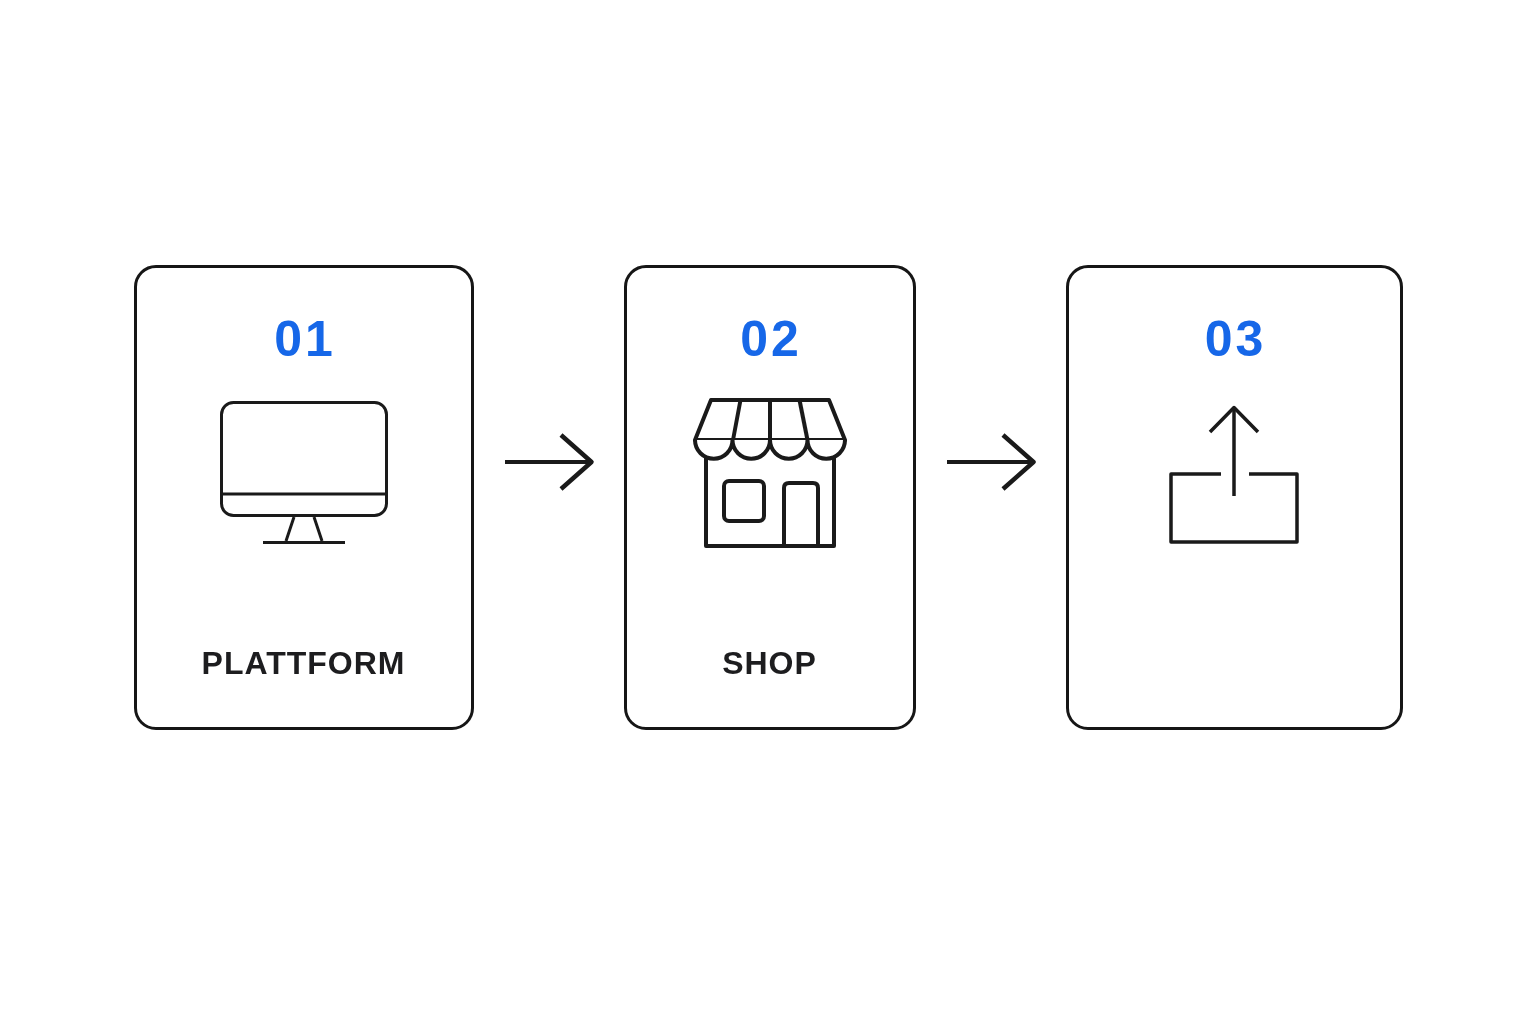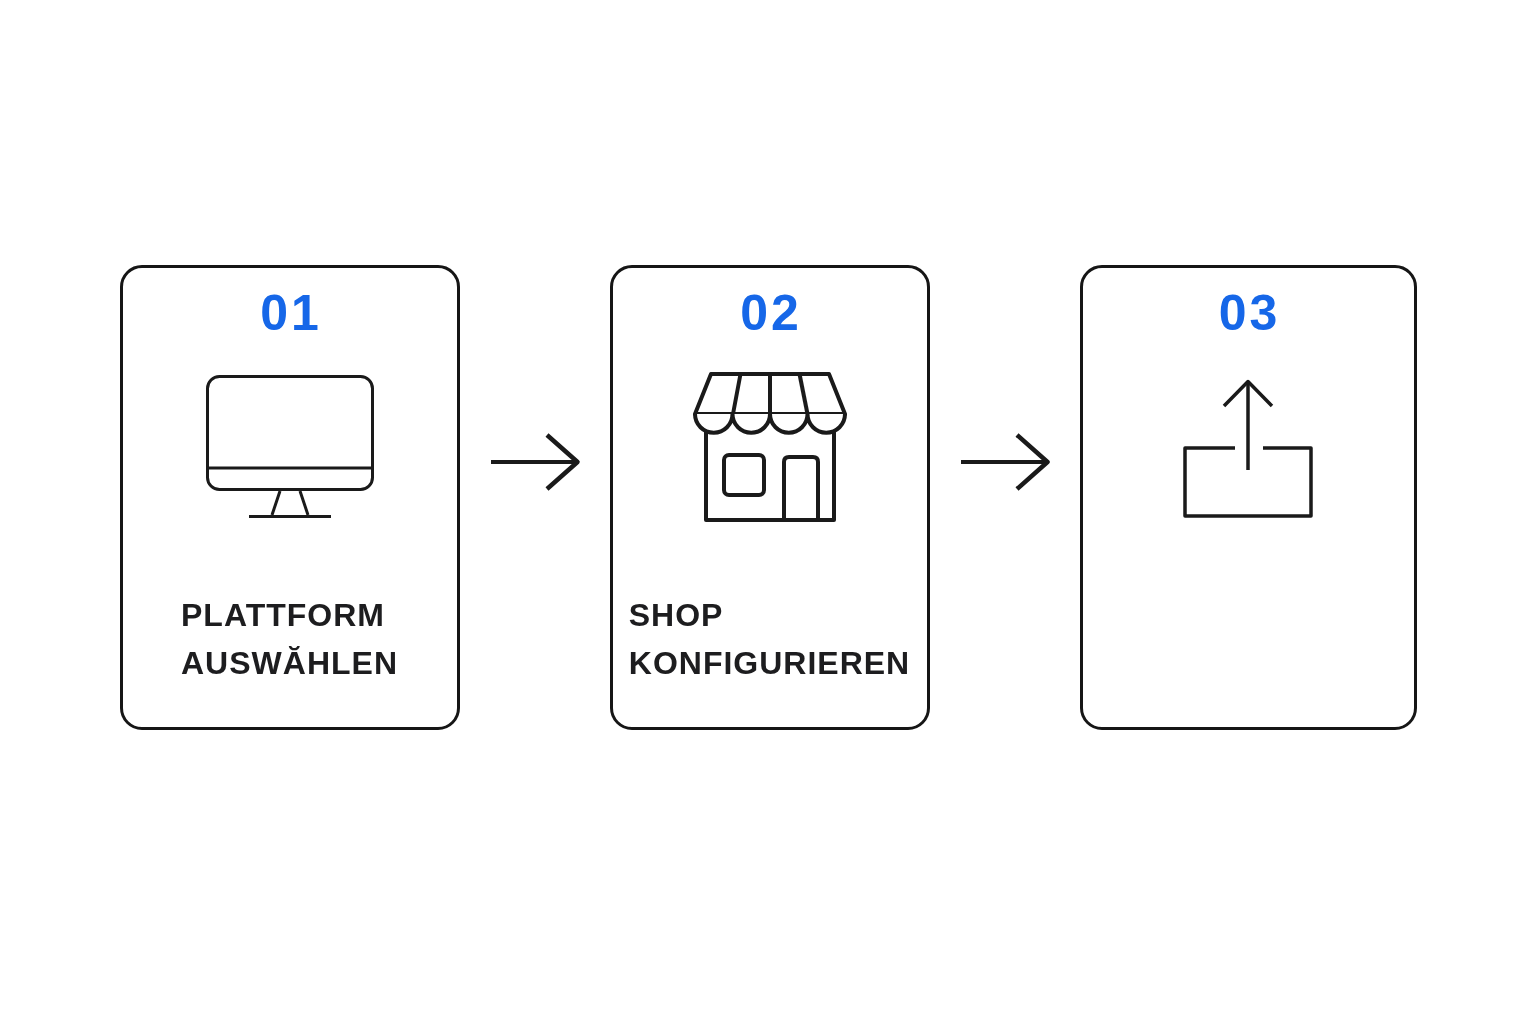--- a/index.html
+++ b/index.html
@@ -26,24 +26,24 @@
   }
   .card {
     box-sizing: border-box;
     height: 465px;
     background: #ffffff;
     border: 3px solid #161616;
     border-radius: 22px;
     display: flex;
     flex-direction: column;
     align-items: center;
-    padding: 20px 8px 40px 8px;
+    padding: 46px 8px 40px 8px;
   }
   .card.w1 { width: 340px; }
-  .card.w2 { width: 320px; }
+  .card.w2 { width: 292px; }
   .card.w3 { width: 337px; }
   .step-number {
     font-size: 50px;
     line-height: 1;
     font-weight: 700;
     letter-spacing: 3px;
     text-indent: 3px;
     color: #1667e8;
   }
   .icon-wrap {
@@ -89,21 +89,20 @@
         <svg width="168" height="146" viewBox="0 0 168 146">
           <rect class="stroke" x="1.5" y="1.5" width="165" height="113" rx="12" stroke-width="3"></rect>
           <line class="stroke" x1="2" y1="93" x2="166" y2="93" stroke-width="3"></line>
           <path class="stroke" d="M74 116 L66 140" stroke-width="3"></path>
           <path class="stroke" d="M94 116 L102 140" stroke-width="3"></path>
           <line class="stroke" x1="43" y1="141.5" x2="125" y2="141.5" stroke-width="3"></line>
         </svg>
       </div>
       <div class="step-label">
         <span>PLATTFORM</span>
-        <span>AUSWĂHLEN</span>
       </div>
     </div>
 
     <div class="arrow-cell">
       <svg width="92" height="62" viewBox="0 0 92 62">
         <line class="stroke" x1="2" y1="31" x2="87" y2="31" stroke-width="4"></line>
         <path class="stroke" d="M58 4 L88.5 31 L58 58" stroke-width="4.5"></path>
       </svg>
     </div>
 
@@ -122,21 +121,20 @@
 
           <path class="stroke fillwhite" d="M2 42 a18.75 18.75 0 0 0 37.5 0 a18.75 18.75 0 0 0 37.5 0 a18.75 18.75 0 0 0 37.5 0 a18.75 18.75 0 0 0 37.5 0" stroke-width="4"></path>
 
           <rect class="stroke" x="31" y="83" width="40" height="40" rx="5" stroke-width="4"></rect>
 
           <path class="stroke" d="M91 148 V90 Q91 85 96 85 H120 Q125 85 125 90 V148" stroke-width="4"></path>
         </svg>
       </div>
       <div class="step-label">
         <span>SHOP</span>
-        <span>KONFIGURIEREN</span>
       </div>
     </div>
 
     <div class="arrow-cell">
       <svg width="92" height="62" viewBox="0 0 92 62">
         <line class="stroke" x1="2" y1="31" x2="87" y2="31" stroke-width="4"></line>
         <path class="stroke" d="M58 4 L88.5 31 L58 58" stroke-width="4.5"></path>
       </svg>
     </div>
 

